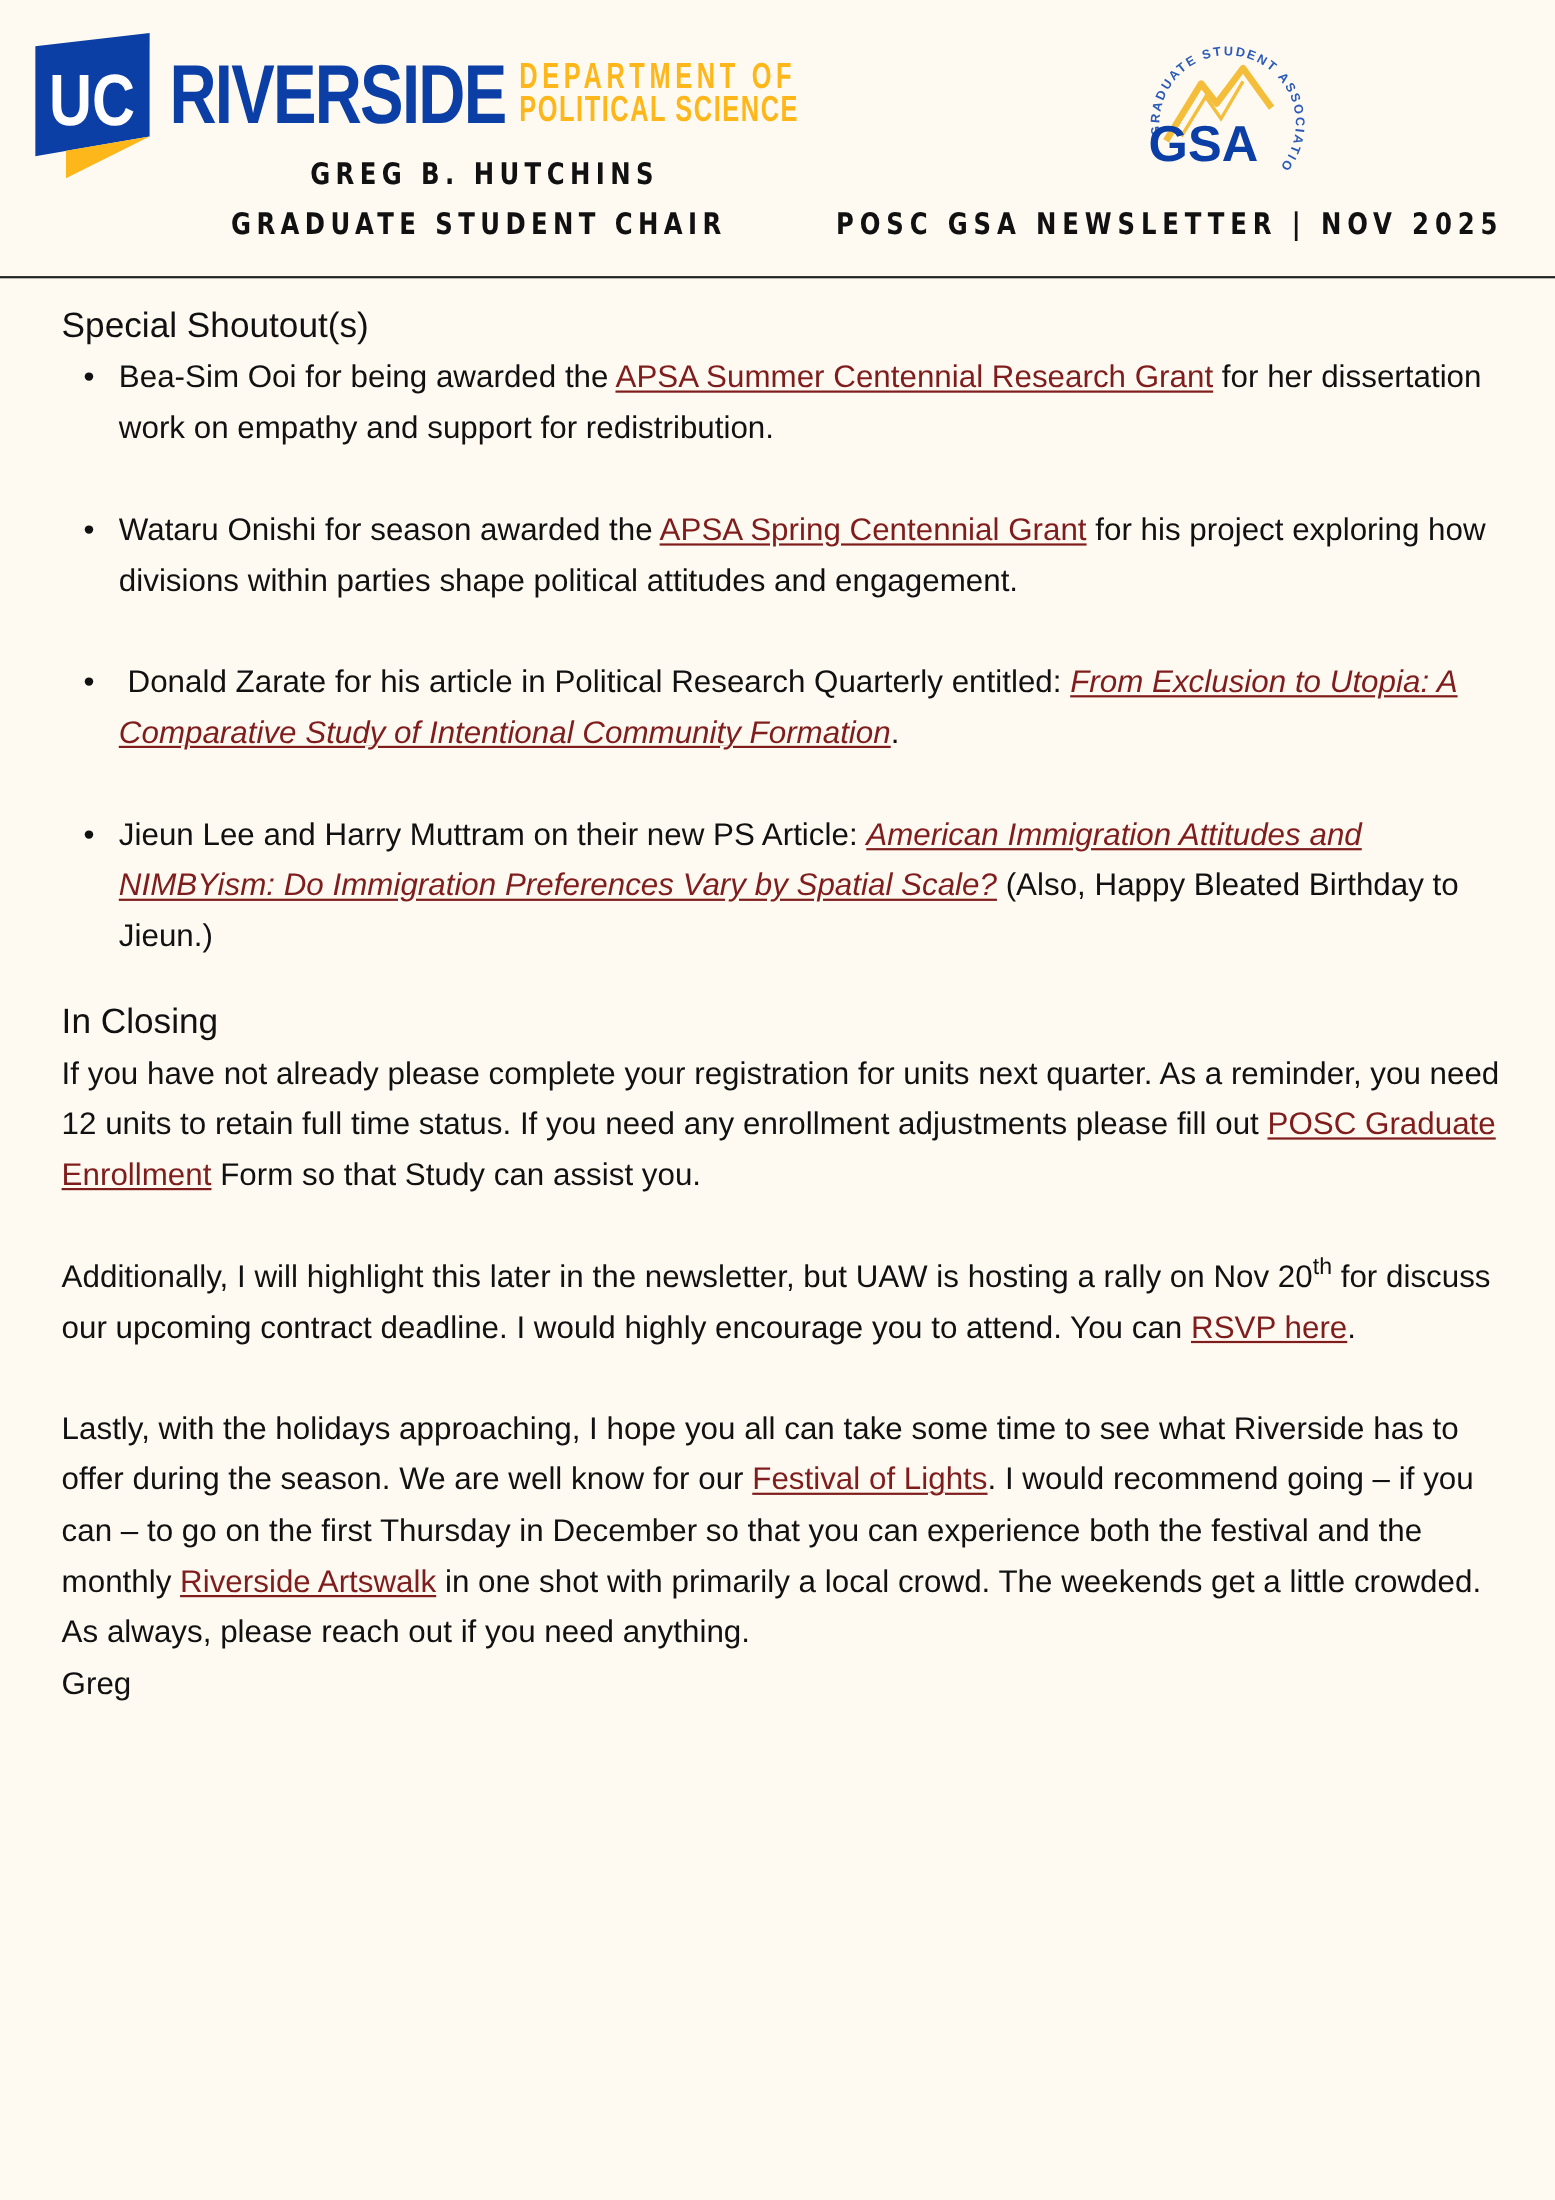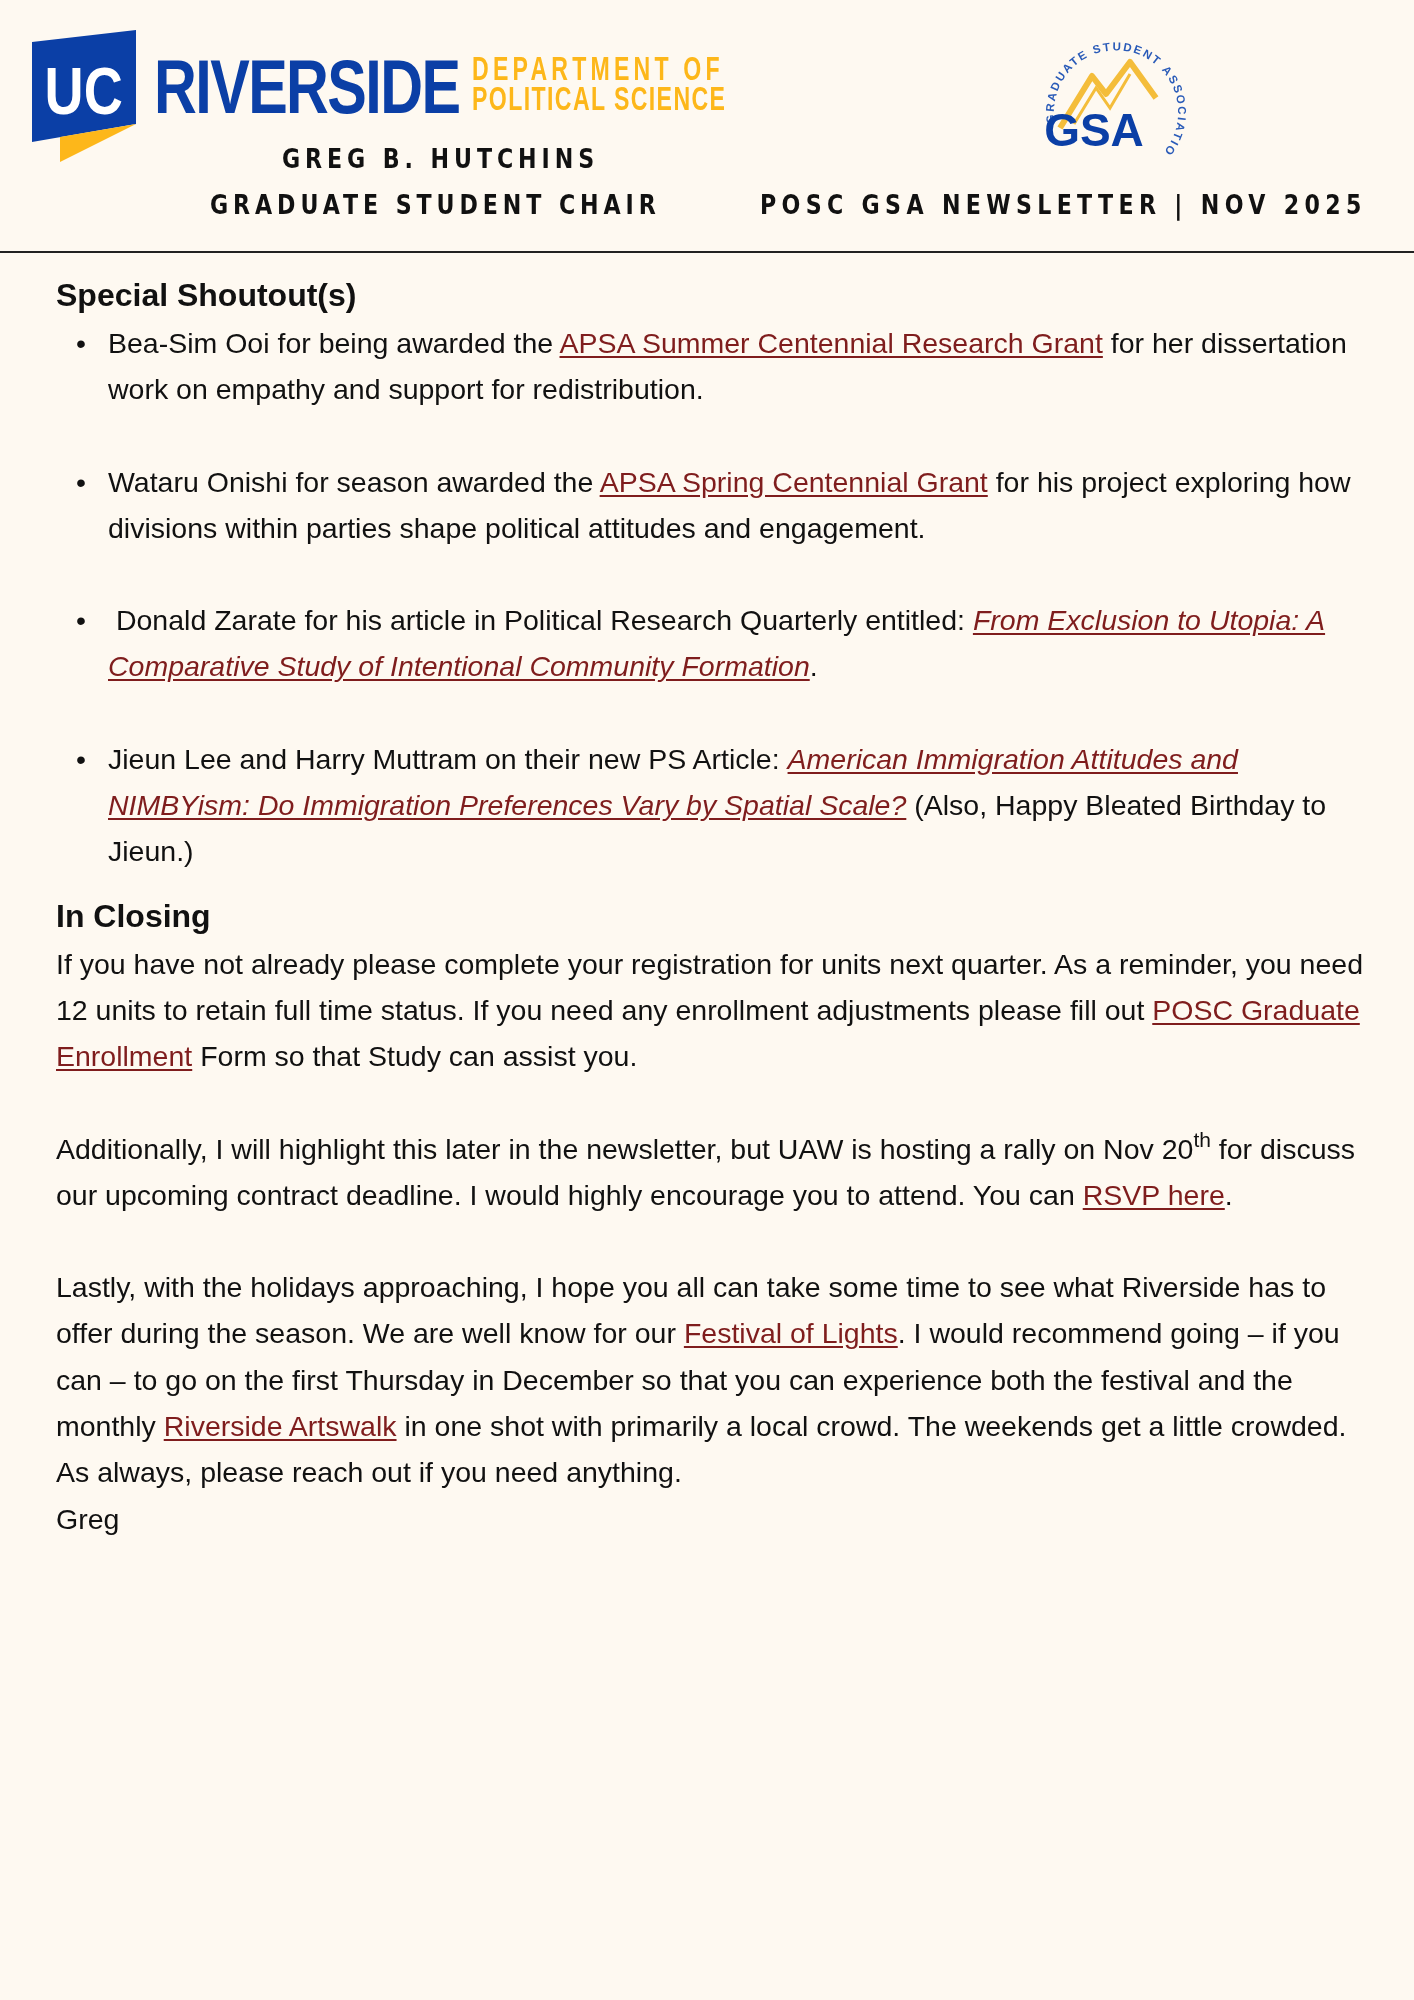--- a/index.html
+++ b/index.html
@@ -106,21 +106,21 @@
       width: 1320px;
       font-family: "Liberation Sans", sans-serif;
       font-size: 28.5px;
       line-height: 46.3px;
       color: #111;
     }
     h2 {
       margin: 0;
       font-size: 32px;
       line-height: 50px;
-      font-weight: 700;
+      font-weight: 400;
       font-family: "Liberation Sans", sans-serif;
     }
     p { margin: 0; }
     a, .link {
       color: #7f1d1d;
       text-decoration: underline;
       text-underline-offset: 3px;
       cursor: pointer;
     }
     .ital { font-style: italic; }
@@ -131,21 +131,21 @@
     }
     ul.shoutouts li {
       position: relative;
       margin: 0 0 46px 0;
     }
     ul.shoutouts li:last-child { margin-bottom: 0; }
     ul.shoutouts li .bullet {
       position: absolute;
       left: -32px; top: 0;
     }
-    .closing-h { margin-top: 16px; }
+    .closing-h { margin-top: 28px; }
     .para-gap { margin-top: 46px; }
     sup { font-size: 21px; line-height: 0; vertical-align: 12px; }
   </style>
 </head>
 <body>
 
 <div class="header">
 
   <svg class="uc-logo" viewBox="0 0 112 132">
     <polygon points="0,12 104,0 104,94 0,112" fill="#0b3fa6"></polygon>

